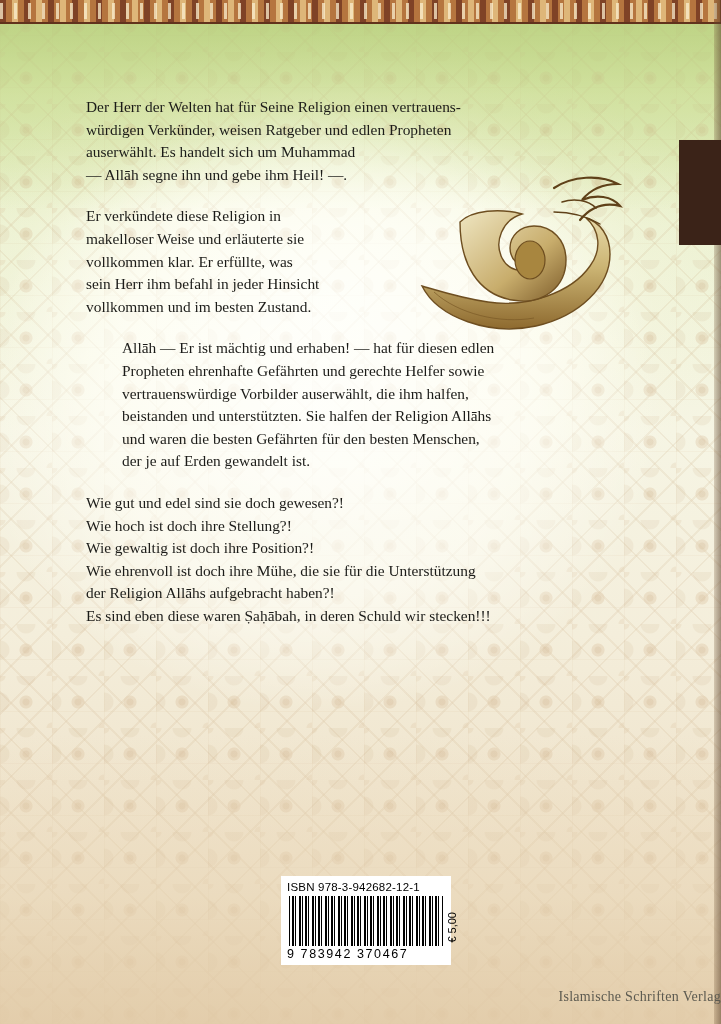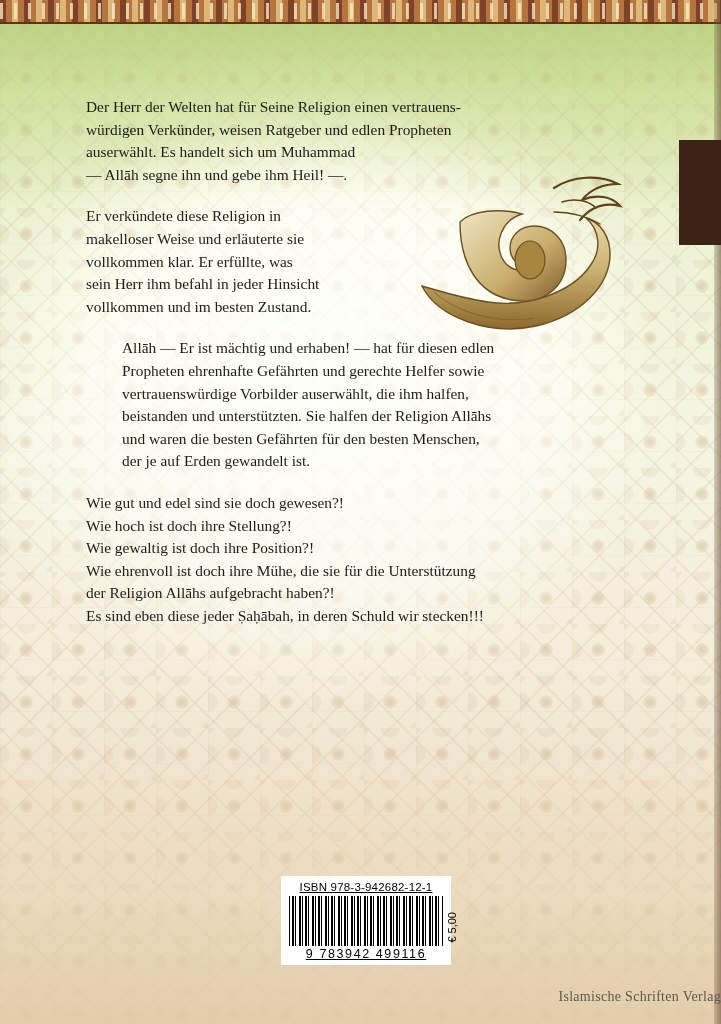--- a/index.html
+++ b/index.html
@@ -145,22 +145,20 @@
 
   
   .barcode-block {
     position: absolute;
     left: 281px;
     top: 876px;
     width: 170px;
     background: #ffffff;
     padding: 5px 6px 4px 6px;
     box-sizing: border-box;
-    text-align: center;
-    text-decoration: underline;
   }
   .isbn {
     font-family: "Liberation Sans", sans-serif;
     font-size: 11.5px;
     color: #000;
     letter-spacing: 0.2px;
     margin-bottom: 3px;
   }
   .bars {
     position: relative;
@@ -262,26 +260,26 @@
 Propheten ehrenhafte Gefährten und gerechte Helfer sowie
 vertrauenswürdige Vorbilder auserwählt, die ihm halfen,
 beistanden und unterstützten. Sie halfen der Religion Allāhs
 und waren die besten Gefährten für den besten Menschen,
 der je auf Erden gewandelt ist.</p>
     <p class="para p5">Wie gut und edel sind sie doch gewesen?!
 Wie hoch ist doch ihre Stellung?!
 Wie gewaltig ist doch ihre Position?!
 Wie ehrenvoll ist doch ihre Mühe, die sie für die Unterstützung
 der Religion Allāhs aufgebracht haben?!
-Es sind eben diese jeder Ṣaḥābah, in deren Schuld wir stecken!!!</p>
+Es sind eben diese waren Ṣaḥābah, in deren Schuld wir stecken!!!</p>
   </div>
 
   <div class="barcode-block">
     <div class="isbn">ISBN 978-3-942682-12-1</div>
     <div class="bars">
       <div class="price">€ 5,00</div>
     </div>
-    <div class="barcode-digits">9 783942 499116</div>
+    <div class="barcode-digits">9 783942 370467</div>
   </div>
 
   <div class="publisher">Islamische Schriften Verlag</div>
 
 </div>
 
 </body></html>

